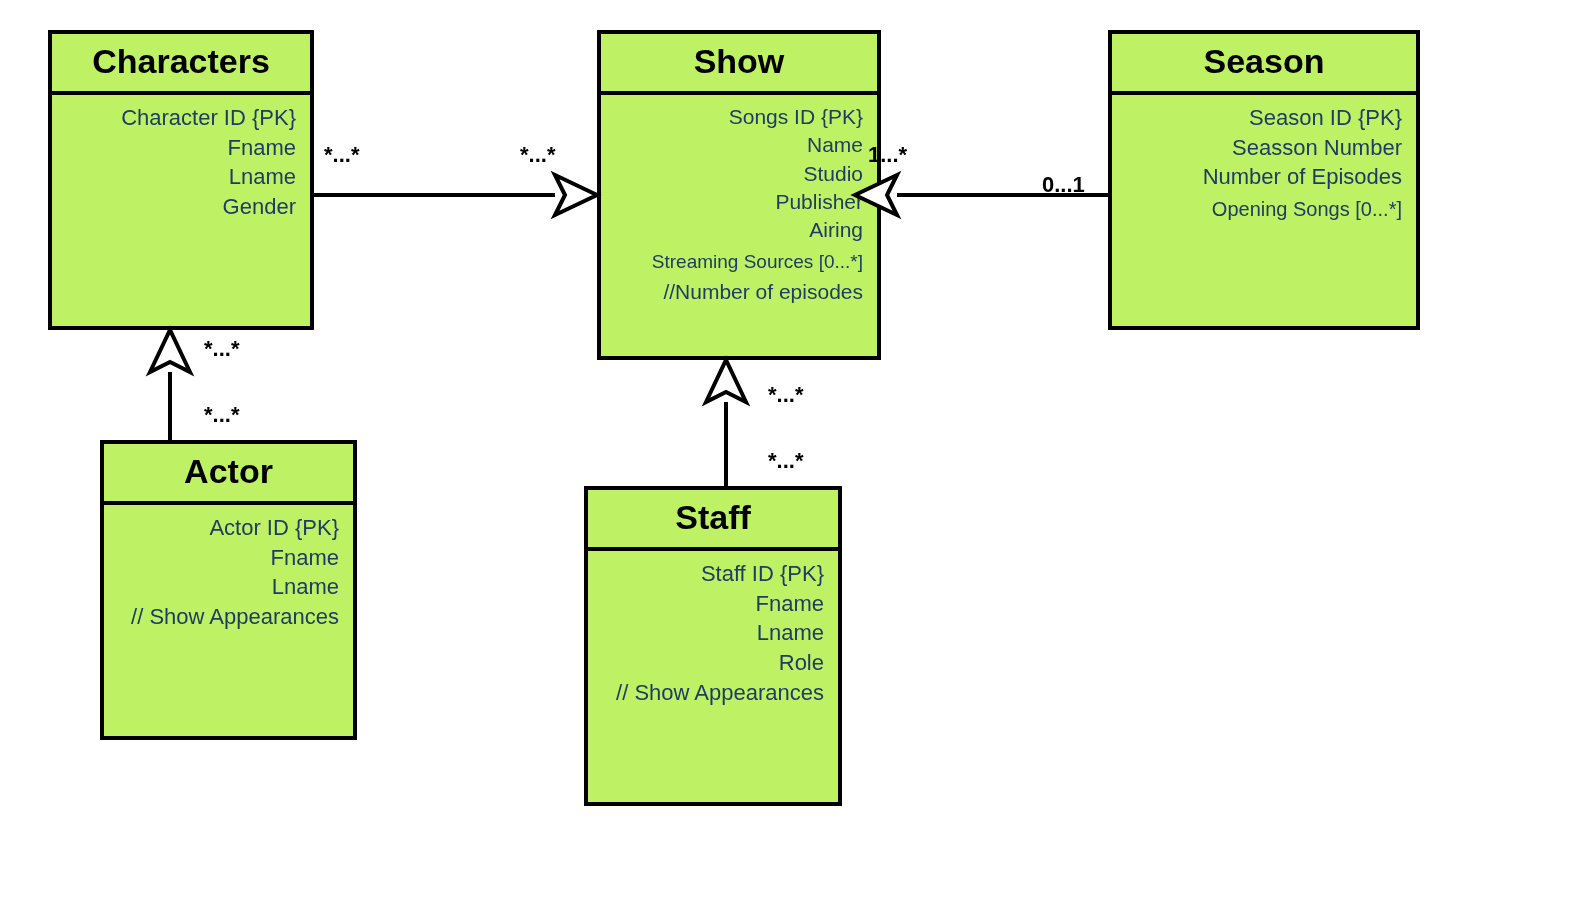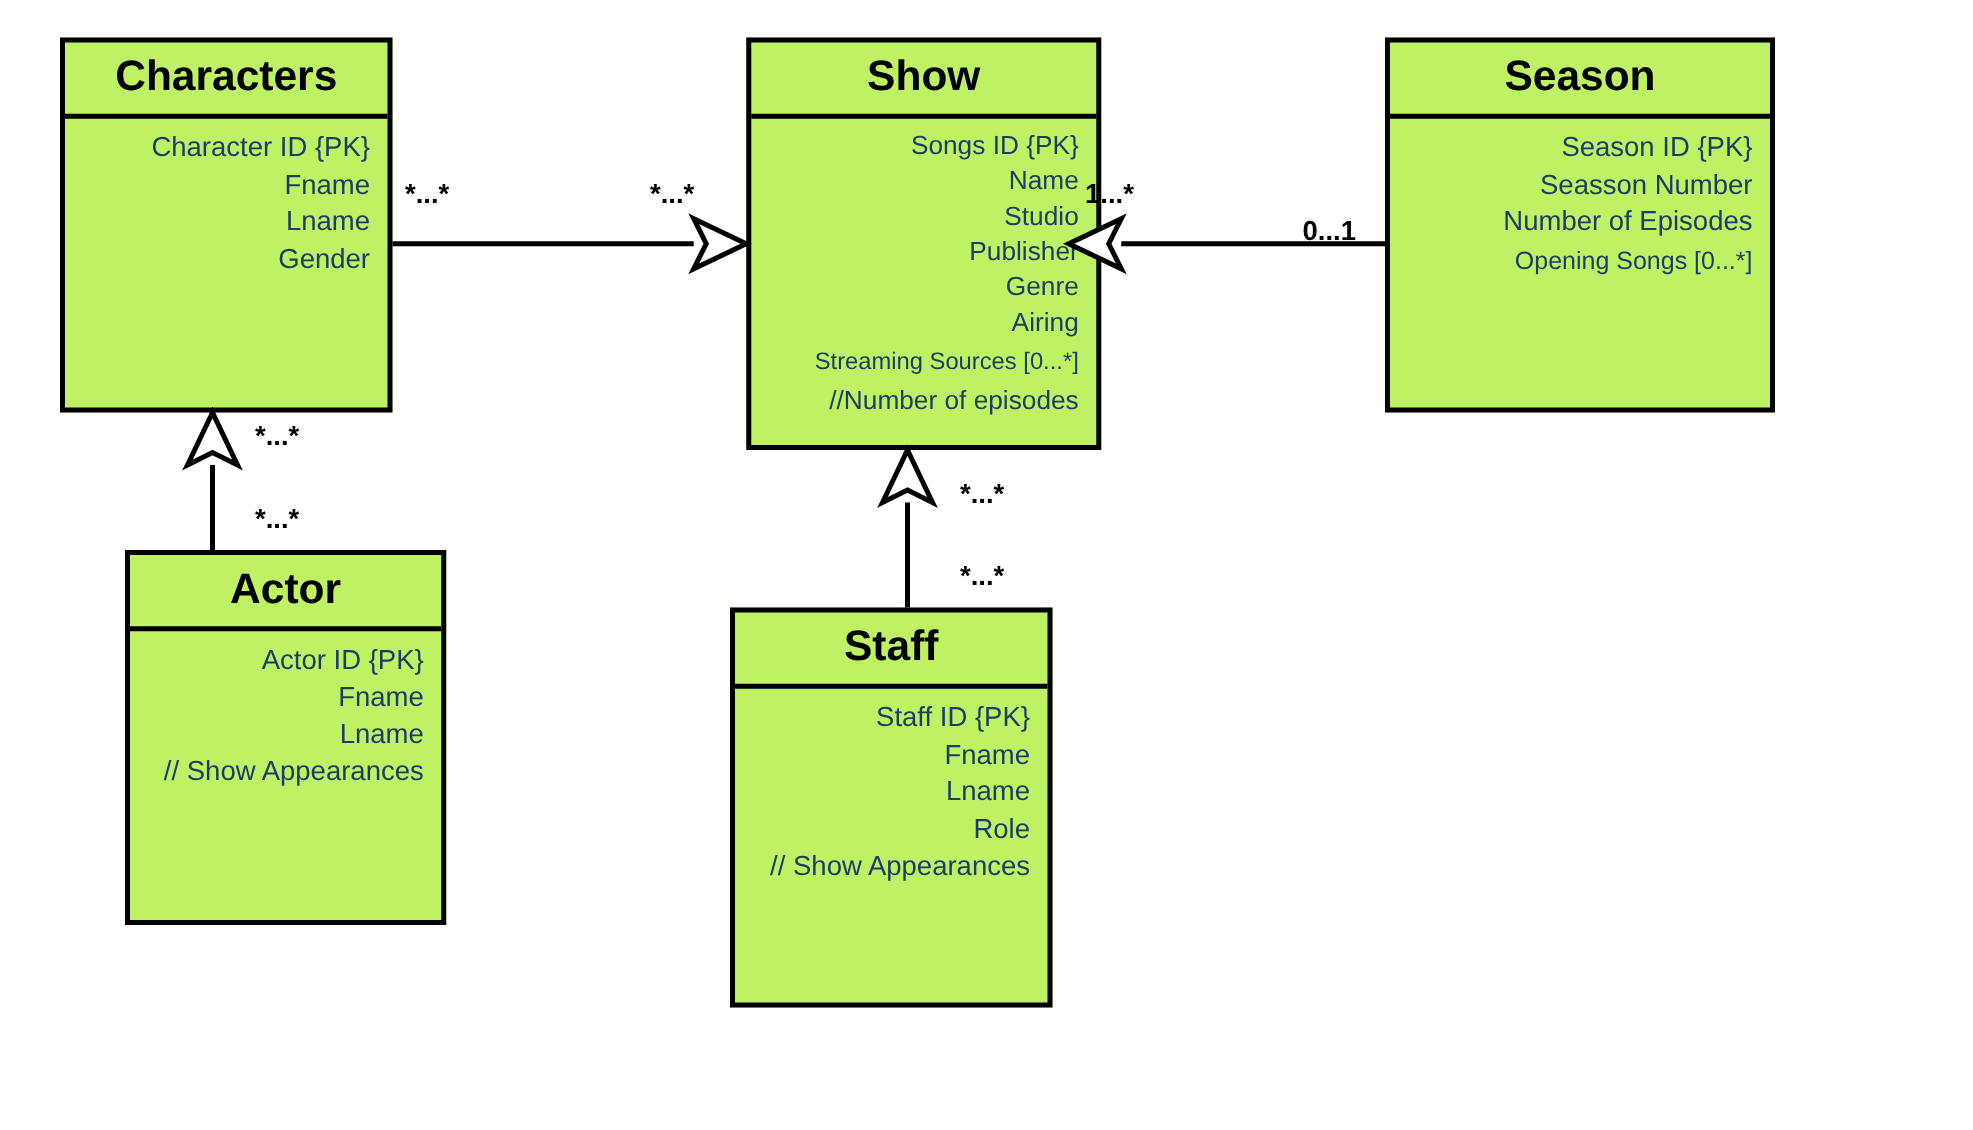--- a/index.html
+++ b/index.html
@@ -61,21 +61,20 @@
   </div>
 </div>
 
 <div class="entity" style="left:597px; top:30px; width:284px; height:330px;">
   <div class="entity-title">Show</div>
   <div class="entity-body" style="font-size:21px;">
     <div class="attr">Songs ID   {PK}</div>
     <div class="attr">Name</div>
     <div class="attr">Studio</div>
     <div class="attr">Publisher</div>
-    <div class="attr">Genre</div>
     <div class="attr">Airing</div>
     <div class="attr" style="font-size:19px; padding-top:4px;">Streaming Sources   [0...*]</div>
     <div class="attr" style="padding-top:4px;">//Number of episodes</div>
   </div>
 </div>
 
 <div class="entity" style="left:1108px; top:30px; width:312px; height:300px;">
   <div class="entity-title">Season</div>
   <div class="entity-body">
     <div class="attr">Season ID   {PK}</div>

